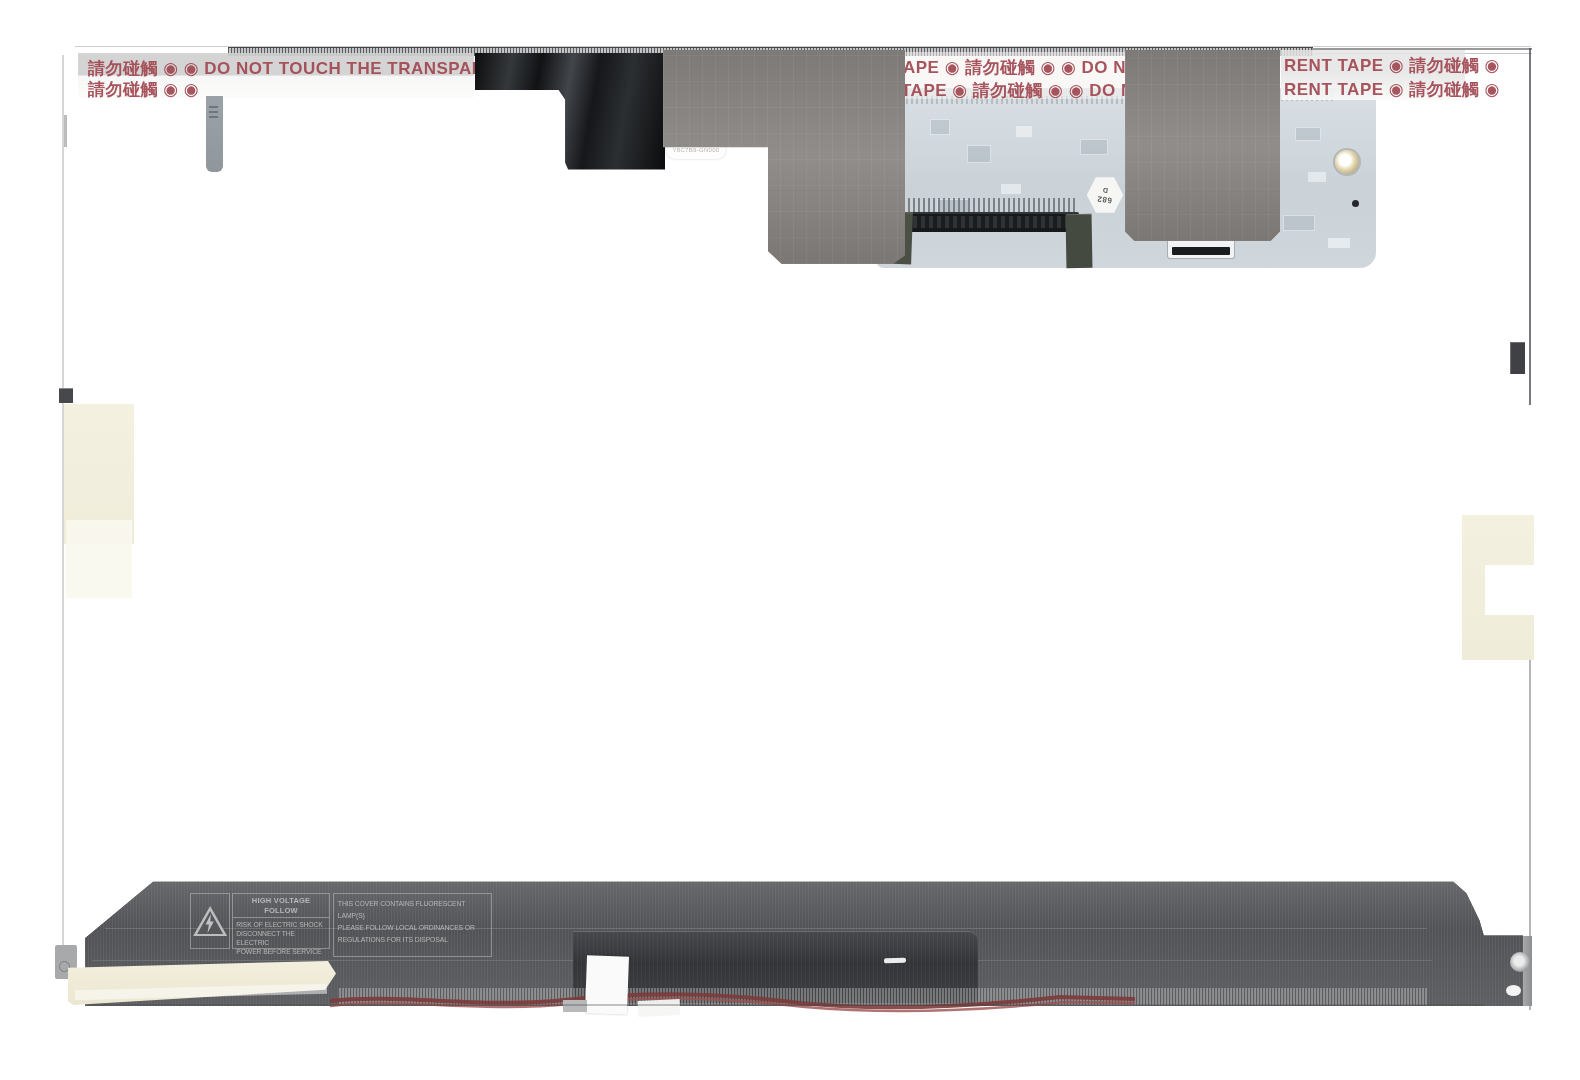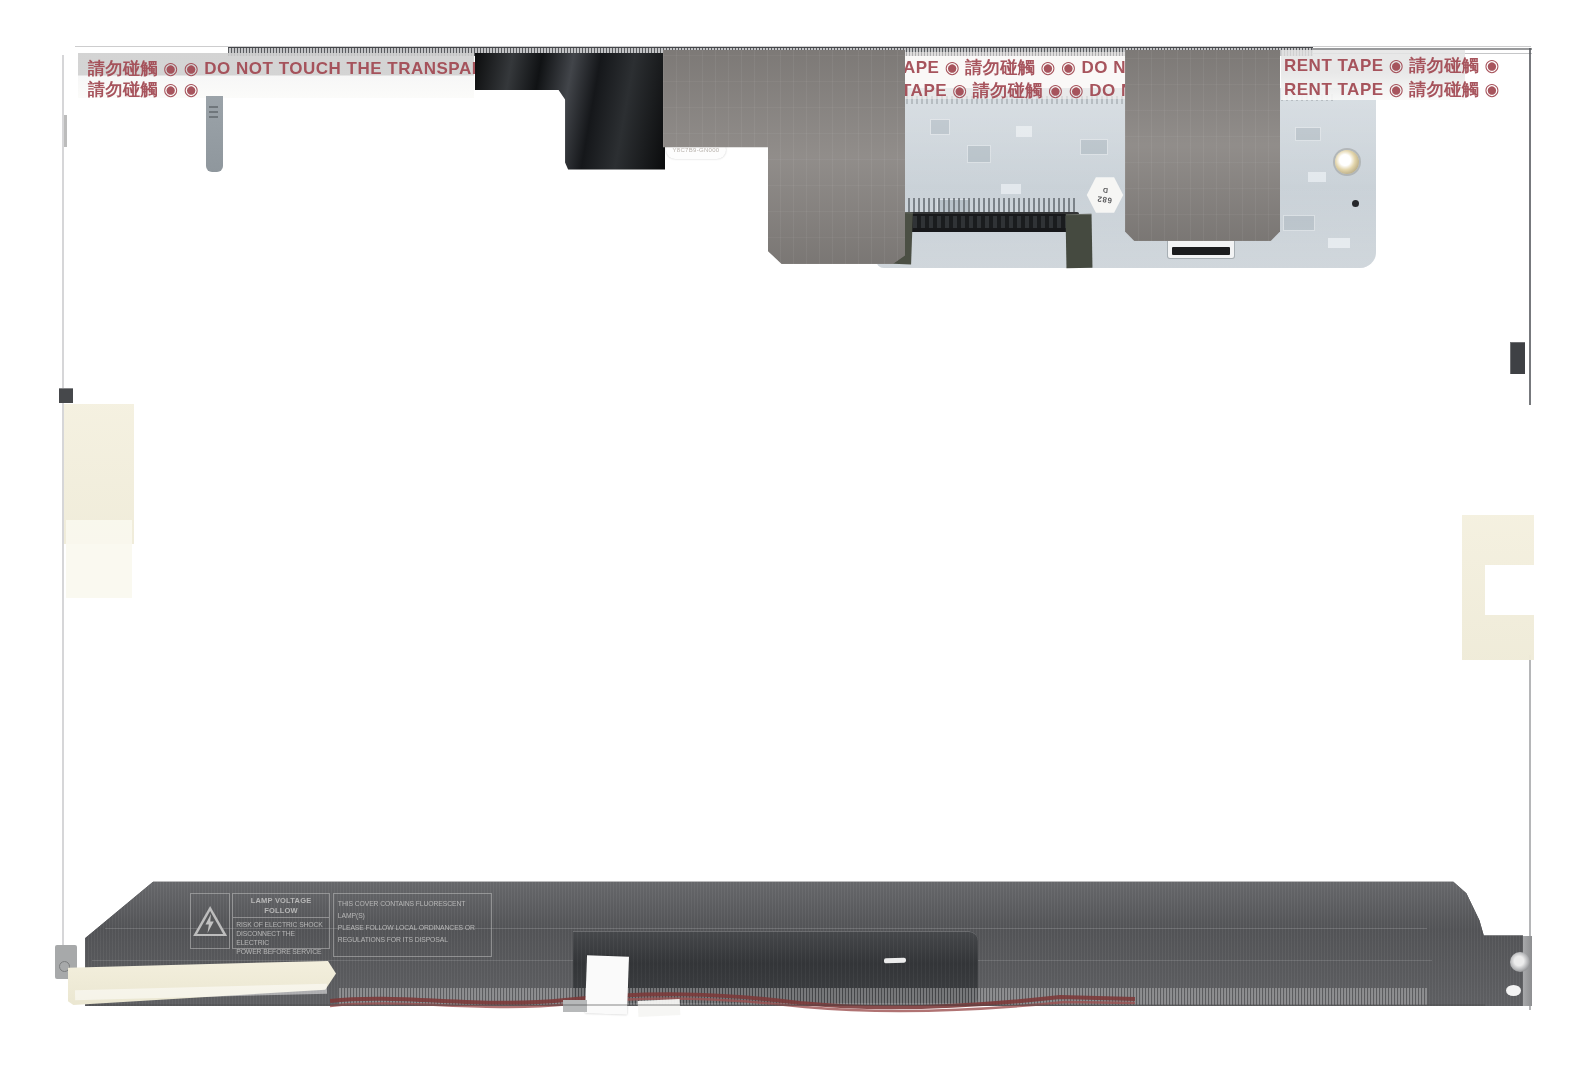--- a/index.html
+++ b/index.html
@@ -228,21 +228,21 @@
 
   <div class="abs label-cluster">
     <div class="lbl-box tri-box">
       <div class="tri-outer">
         <div class="tri-inner"></div>
         <div class="tri-bolt"></div>
       </div>
     </div>
     <div class="lbl-box hv-box">
       <div class="hv-title">
-        <div>LAMP VOLTAGE</div>
+        <div>HIGH VOLTAGE</div>
         <div>FOLLOW</div>
       </div>
       <div class="hv-body">
         <div>RISK OF ELECTRIC SHOCK</div>
         <div>DISCONNECT THE ELECTRIC</div>
         <div>POWER BEFORE SERVICE</div>
       </div>
     </div>
     <div class="lbl-box fl-box">
       <div>THIS COVER CONTAINS FLUORESCENT LAMP(S)</div>

